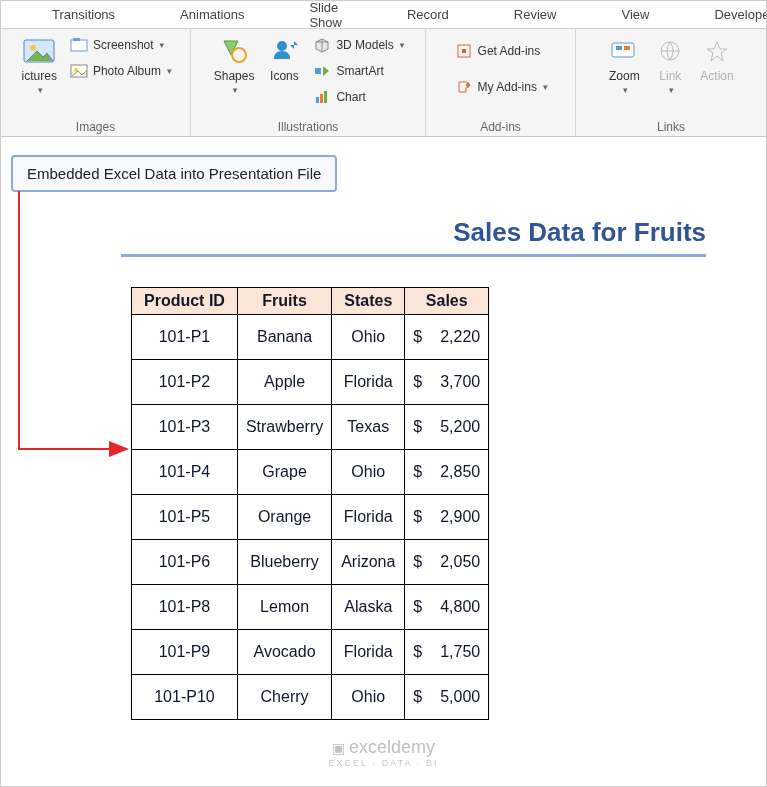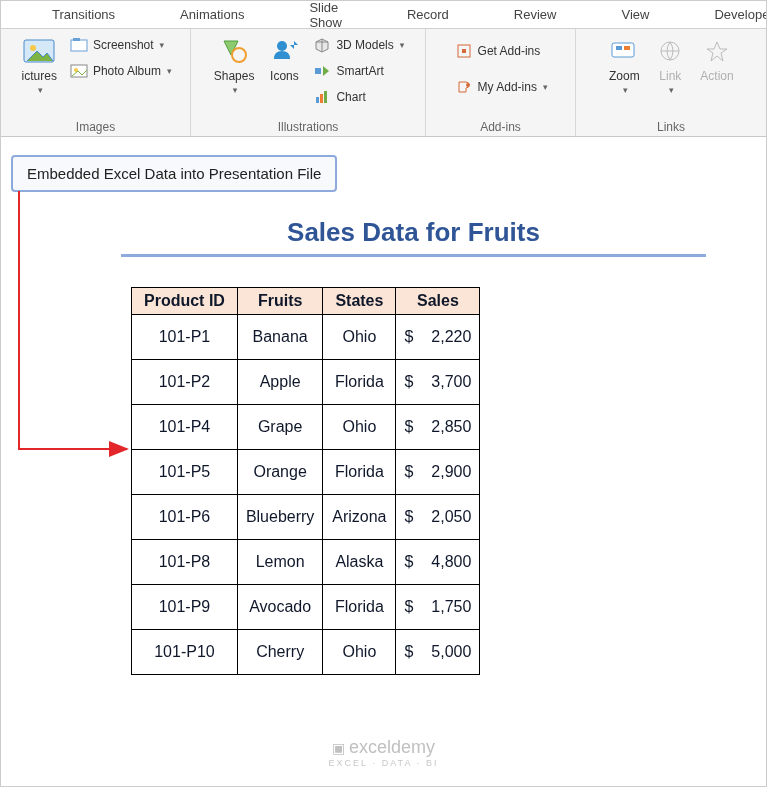--- a/index.html
+++ b/index.html
@@ -91,21 +91,21 @@
     color: #222;
   }
   .arrow-svg {
     position: absolute;
     top: 54px; left: 14px;
     pointer-events: none;
   }
   .title-row {
     position: absolute;
     top: 80px; left: 120px; right: 60px;
-    text-align: center;
+    text-align: right;
   }
   .title-row h2 {
     color: #2f5597;
     font-size: 26px;
     font-weight: 700;
   }
   .title-underline {
     height: 3px;
     background: #8ea9db;
     margin: 6px 0 0 0;
@@ -366,20 +366,31 @@
             <td>Apple</td>
             <td>Florida</td>
             <td>
               <div class="sale-cell">
                 <span>$</span>
                 <span>3,700</span>
               </div>
             </td>
           </tr>
           <tr>
+            <td>101-P3</td>
+            <td>Strawberry</td>
+            <td>Texas</td>
+            <td>
+              <div class="sale-cell">
+                <span>$</span>
+                <span>5,200</span>
+              </div>
+            </td>
+          </tr>
+          <tr>
             <td>101-P4</td>
             <td>Grape</td>
             <td>Ohio</td>
             <td>
               <div class="sale-cell">
                 <span>$</span>
                 <span>2,850</span>
               </div>
             </td>
           </tr>

